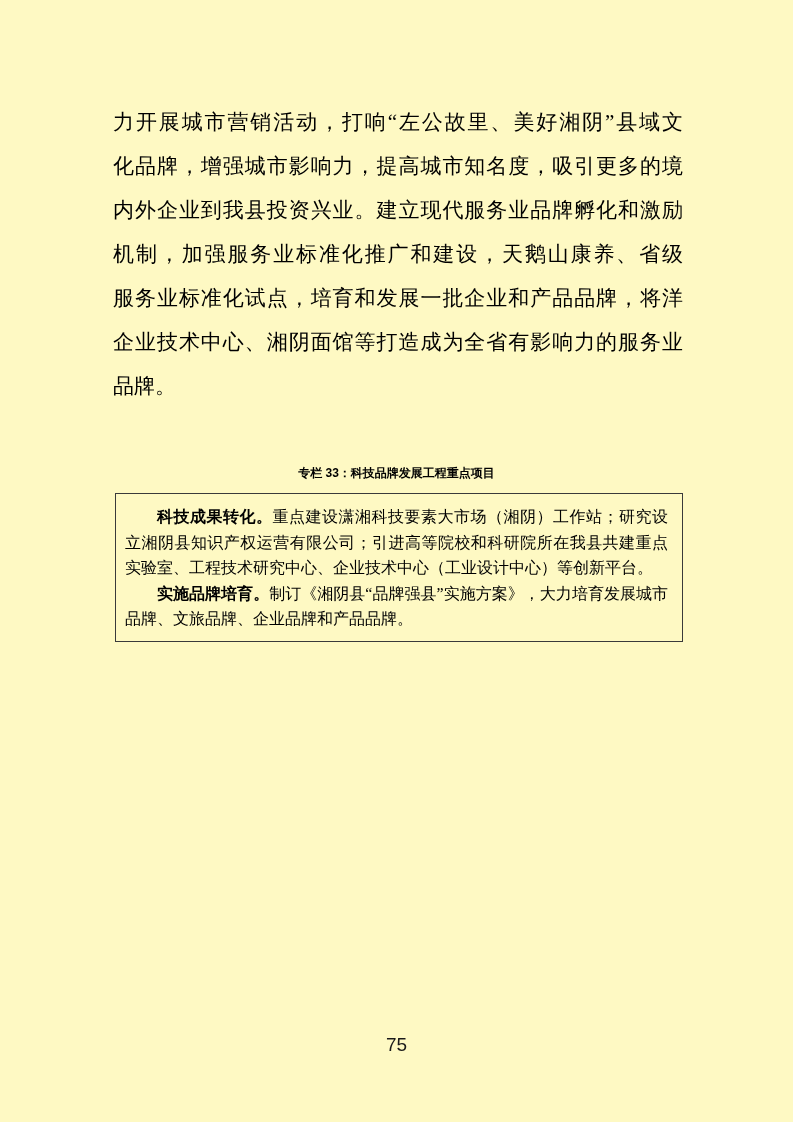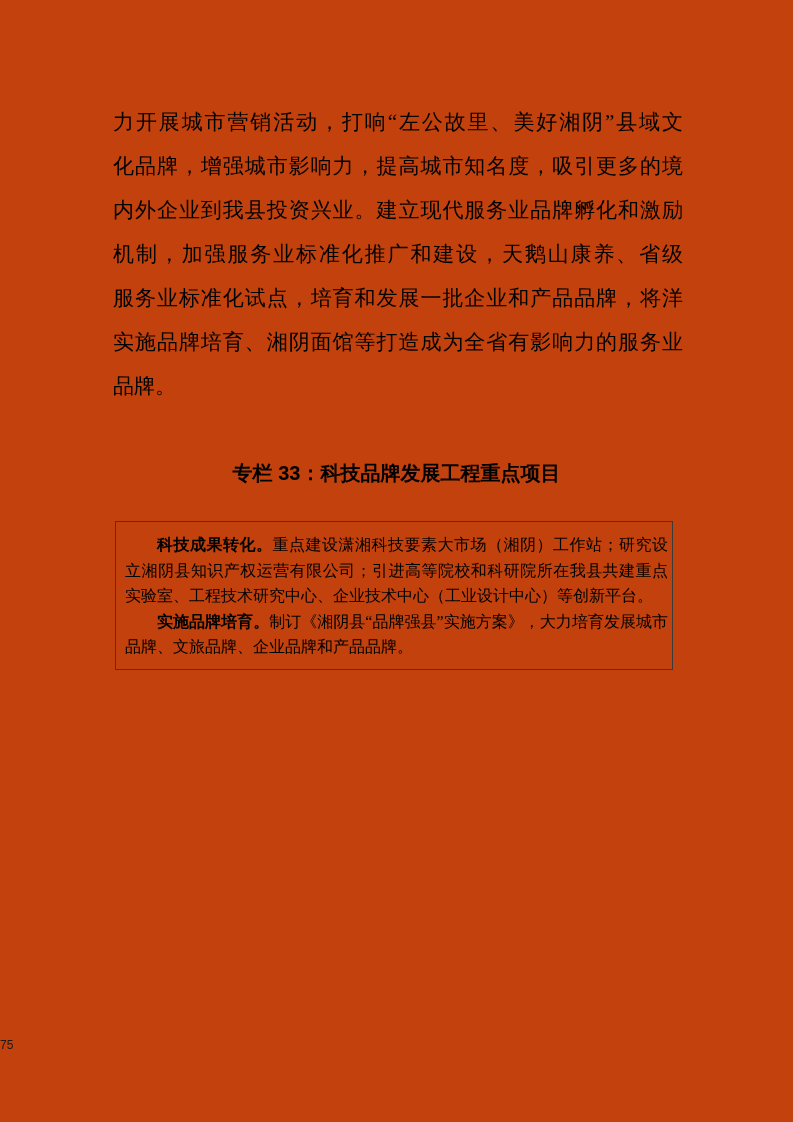--- a/index.html
+++ b/index.html
@@ -1,20 +1,20 @@
 <!DOCTYPE html>
 <html><head>
 <meta charset="utf-8">
 <style>
   html, body { margin: 0; padding: 0; background: #ffffff; }
   .page {
     position: relative;
     width: 793px;
     height: 1122px;
-    background: #c2410c;
+    background: #fef9c3;
     color: #000000;
     font-family: "Liberation Serif", "DejaVu Serif", serif;
     overflow: hidden;
   }
   .body-text {
     position: absolute;
     left: 113px;
     top: 100px;
     width: 570px;
     font-size: 21px;
@@ -30,63 +30,63 @@
     text-align-last: left;
   }
   .box-heading {
     position: absolute;
     left: 0;
     top: 460px;
     width: 100%;
     text-align: center;
     font-family: "Liberation Sans", "DejaVu Sans", sans-serif;
     font-weight: bold;
-    font-size: 20px;
+    font-size: 12px;
     line-height: 26px;
   }
   .callout-box {
     position: absolute;
     left: 115px;
     top: 493px;
     width: 543px;
     border: 1.5px solid #3a3a3a;
-    padding: 10px 4px 9px 9px;
+    padding: 10px 14px 9px 9px;
     font-size: 16px;
     line-height: 25.5px;
-    margin-top: 28px;
   }
   .callout-box p {
     margin: 0;
     text-indent: 32px;
     text-align: justify;
   }
   .callout-box b { font-weight: bold; }
   .page-number {
     position: absolute;
     left: 0;
     top: 1034px;
     width: 100%;
+    text-align: center;
     font-family: "Liberation Sans", "DejaVu Sans", sans-serif;
-    font-size: 12px;
+    font-size: 19px;
     line-height: 22px;
     color: #1a1a1a;
   }
 </style>
 </head>
 <body>
 
 <div class="page">
 
   <div class="body-text">
     <div class="bline">力开展城市营销活动，打响“左公故里、美好湘阴”县域文</div>
     <div class="bline">化品牌，增强城市影响力，提高城市知名度，吸引更多的境</div>
     <div class="bline">内外企业到我县投资兴业。建立现代服务业品牌孵化和激励</div>
     <div class="bline">机制，加强服务业标准化推广和建设，天鹅山康养、省级</div>
     <div class="bline">服务业标准化试点，培育和发展一批企业和产品品牌，将洋</div>
-    <div class="bline">实施品牌培育、湘阴面馆等打造成为全省有影响力的服务业</div>
+    <div class="bline">企业技术中心、湘阴面馆等打造成为全省有影响力的服务业</div>
     <div class="bline last">品牌。</div>
   </div>
 
   <div class="box-heading">专栏 33：科技品牌发展工程重点项目</div>
 
   <div class="callout-box">
     <p><b>科技成果转化。</b><span>重点建设潇湘科技要素大市场（湘阴）工作站；研究设立湘阴县知识产权运营有限公司；引进高等院校和科研院所在我县共建重点实验室、工程技术研究中心、企业技术中心（工业设计中心）等创新平台。</span></p>
     <p><b>实施品牌培育。</b><span>制订《湘阴县“品牌强县”实施方案》，大力培育发展城市品牌、文旅品牌、企业品牌和产品品牌。</span></p>
   </div>
 

